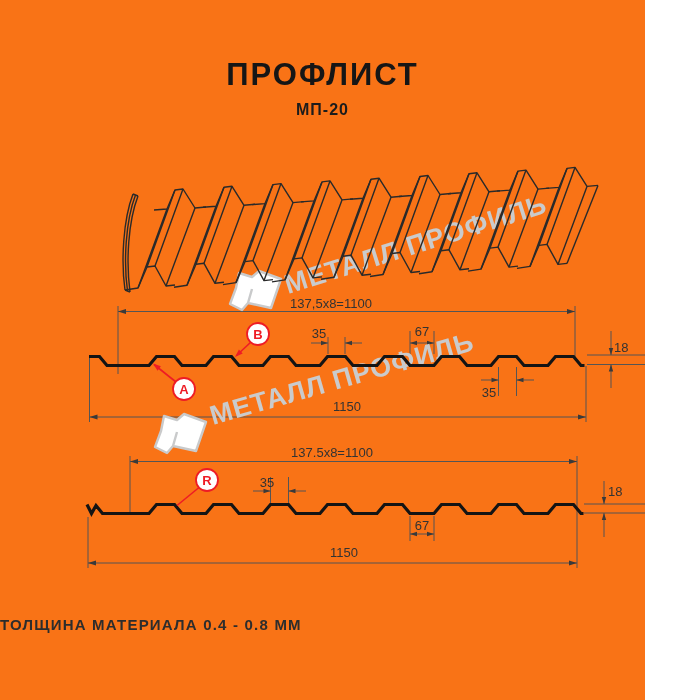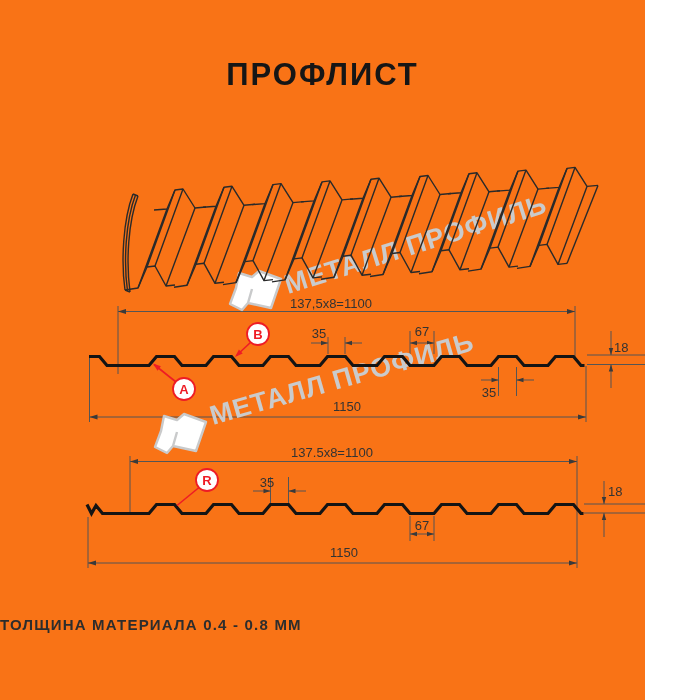--- a/index.html
+++ b/index.html
@@ -25,20 +25,21 @@
   .redtext{font-family:"Liberation Sans",sans-serif;font-size:13px;font-weight:bold;
           fill:#ee1c25;text-anchor:middle;}
   .redarrow{fill:#ee1c25;stroke:none;}
 </style>
 </head>
 <body>
 
 <div class="page">
 
   <div class="title">ПРОФЛИСТ</div>
+  <div class="subtitle">МП-20</div>
 
   <svg width="700" height="700" viewBox="0 0 700 700">
     <defs>
       <g id="rib3d">
         <path class="sheet3d" d="M-13 2 L0 0 L9 -21 L17 -22 L28 -2 L37 -3 M16 -78 L29 -79 L37 -98 L45 -99 L57 -80 L68 -81"></path>
         <path class="sheet3d" d="M0 0 L29 -79 M9 -21 L37 -98 M17 -22 L45 -99 M28 -2 L57 -80"></path>
       </g>
       <path id="wmlogoshape" class="wmlogo" d="M8 26 L2 42 L14 48 L20 41 L43 46 L53 17 L31 9 L24 15 L11 11 Z M20 41 L24 27"></path>
     </defs>
 

